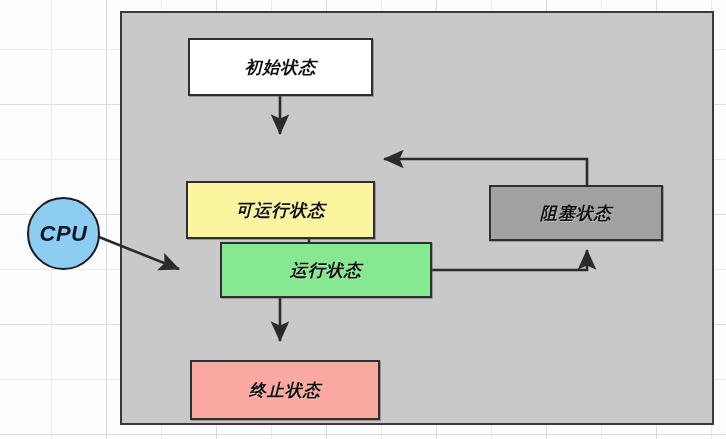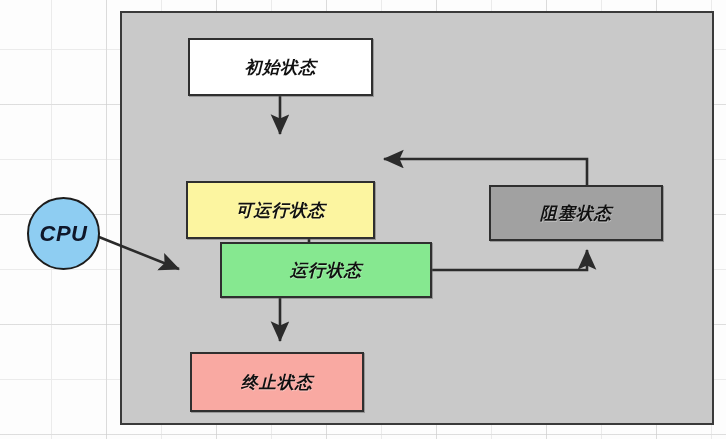--- a/index.html
+++ b/index.html
@@ -77,21 +77,21 @@
     left: 186px; top: 141px; width: 189px; height: 58px;
     background: #fcf5a0;
     margin-top: 40px;
   }
   .node-running {
     left: 186px; top: 242px; width: 212px; height: 56px;
     background: #86e890;
     margin-left: 34px;
   }
   .node-terminated {
-    left: 190px; top: 352px; width: 174px; height: 60px;
+    left: 190px; top: 360px; width: 190px; height: 60px;
     background: #f9a9a2;
     font-style: italic;
   }
   .node-blocked {
     left: 489px; top: 185px; width: 174px; height: 56px;
     background: #a1a1a1;
   }
 
   .node-cpu {
     position: absolute;

